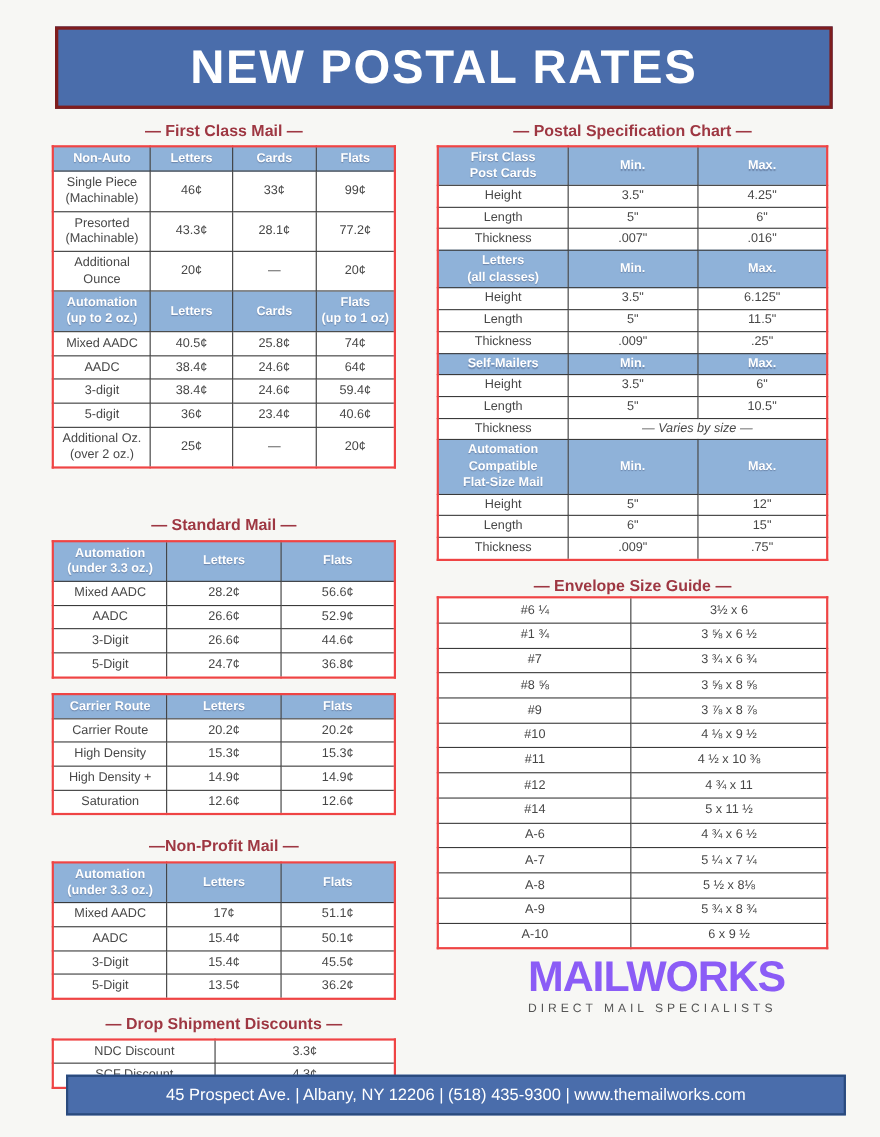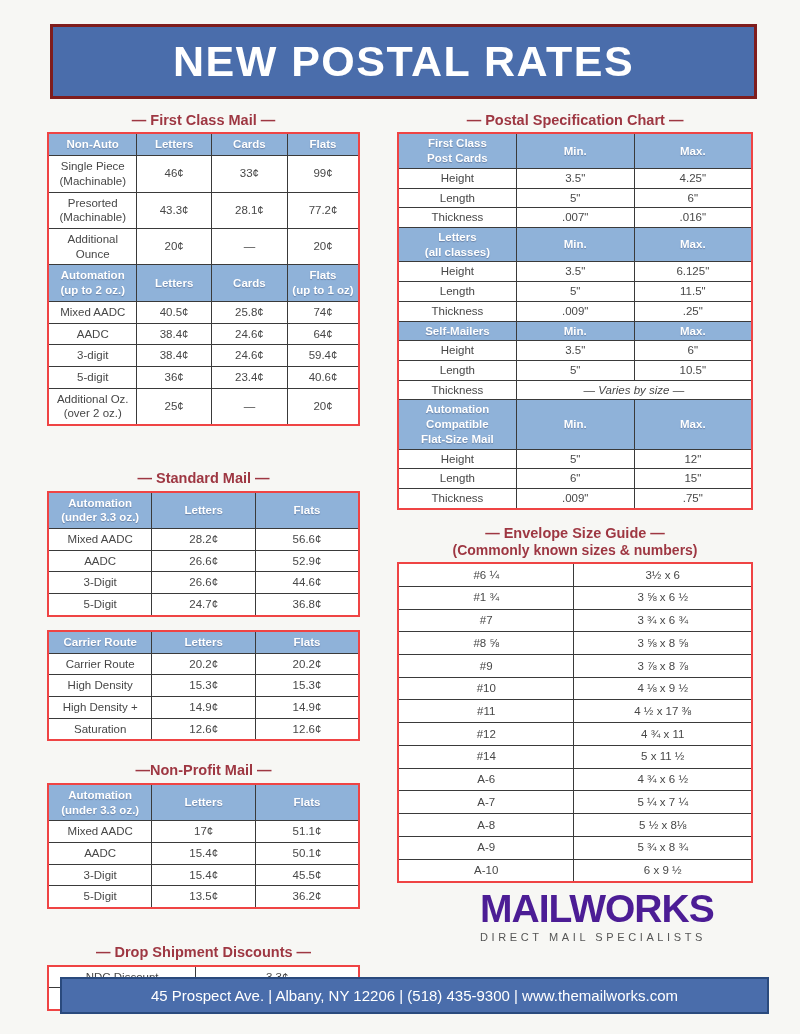--- a/index.html
+++ b/index.html
@@ -44,21 +44,21 @@
   }
   table.spec td { padding:2px 3px; }
   table.env  td { padding:3.5px 3px; }
   td.varies { font-style:italic; }
   
   .logo { margin-top:6px; margin-left:83px; width:243px; }
   .logo-top { display:flex; align-items:flex-end; margin-left:42px; margin-bottom:-7px; position:relative; z-index:2; }
   .logo-the { color:#1c3572; font-weight:bold; font-size:14px; letter-spacing:1px; }
   .logo-envelope { margin-left:1px; margin-bottom:2px; }
   .logo-name {
-    color:#4c1d95; font-weight:bold; font-size:39px; letter-spacing:-1px;
+    color:#8b5cf6; font-weight:bold; font-size:39px; letter-spacing:-1px;
     line-height:1; white-space:nowrap;
   }
   .logo-tagline {
     color:#555555; font-size:11px; letter-spacing:3.6px; margin-top:3px; white-space:nowrap;
   }
   .footer {
     position:absolute; left:60px; top:977px; width:705px; height:33px;
     background:#4a6dab; border:2px solid #2a4a7d;
     display:flex; align-items:center; justify-content:center;
   }
@@ -254,21 +254,21 @@
             <td>45.5¢</td>
           </tr>
           <tr>
             <td>5-Digit</td>
             <td>13.5¢</td>
             <td>36.2¢</td>
           </tr>
         </tbody>
       </table>
 
-    <div class="sec-title" style="margin-top:35px;">— Drop Shipment Discounts —</div>
+    <div class="sec-title" style="margin-top:14px;">— Drop Shipment Discounts —</div>
     <table class="tbl">
       <colgroup>
           <col style="width:47.5%">
           <col style="width:52.5%">
         </colgroup>
     <tbody>
           <tr>
             <td>NDC Discount</td>
             <td>3.3¢</td>
           </tr>
@@ -369,21 +369,20 @@
           </tr>
           <tr>
             <td>Thickness</td>
             <td>.009"</td>
             <td>.75"</td>
           </tr>
         </tbody>
       </table>
 
     <div class="sec-title" style="margin-top:15px; margin-bottom:0;">— Envelope Size Guide —</div>
-    <div class="sec-sub">(Commonly known sizes &amp; numbers)</div>
     <table class="tbl env">
       <colgroup>
           <col style="width:49.7%">
           <col style="width:50.3%">
         </colgroup>
     <tbody>
           <tr>
             <td>#6 ¼</td>
             <td>3½ x 6</td>
           </tr>
@@ -402,21 +401,21 @@
           <tr>
             <td>#9</td>
             <td>3 ⅞ x 8 ⅞</td>
           </tr>
           <tr>
             <td>#10</td>
             <td>4 ⅛ x 9 ½</td>
           </tr>
           <tr>
             <td>#11</td>
-            <td>4 ½ x 17 ⅜</td>
+            <td>4 ½ x 10 ⅜</td>
           </tr>
           <tr>
             <td>#12</td>
             <td>4 ¾ x 11</td>
           </tr>
           <tr>
             <td>#14</td>
             <td>5 x 11 ½</td>
           </tr>
           <tr>

